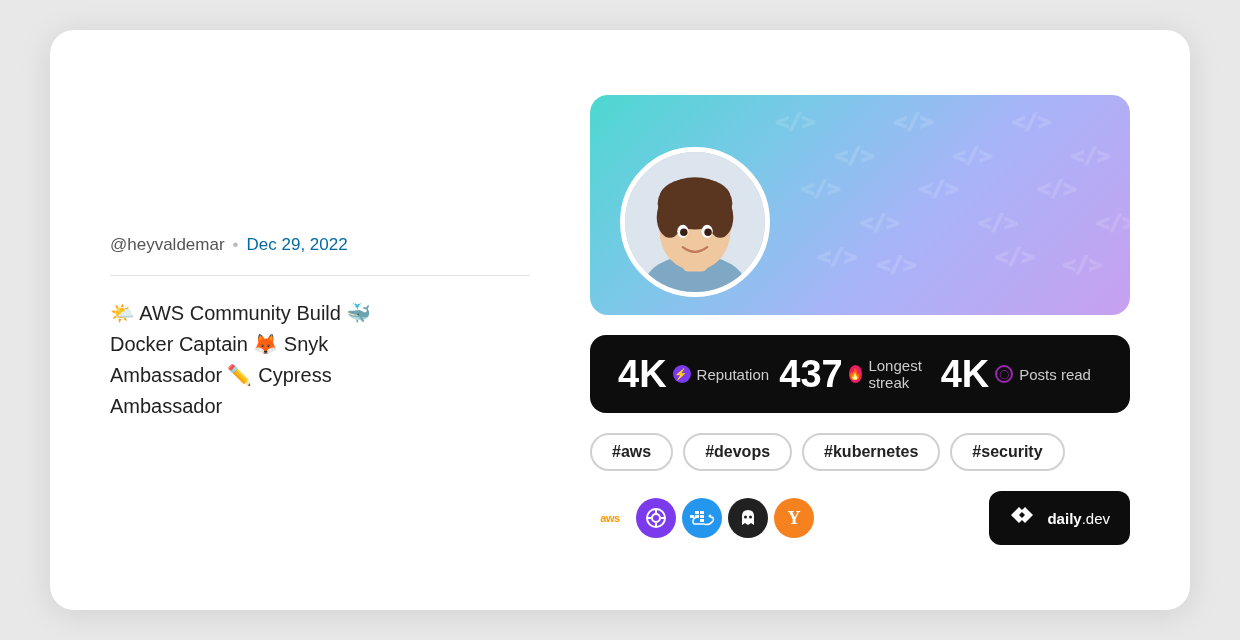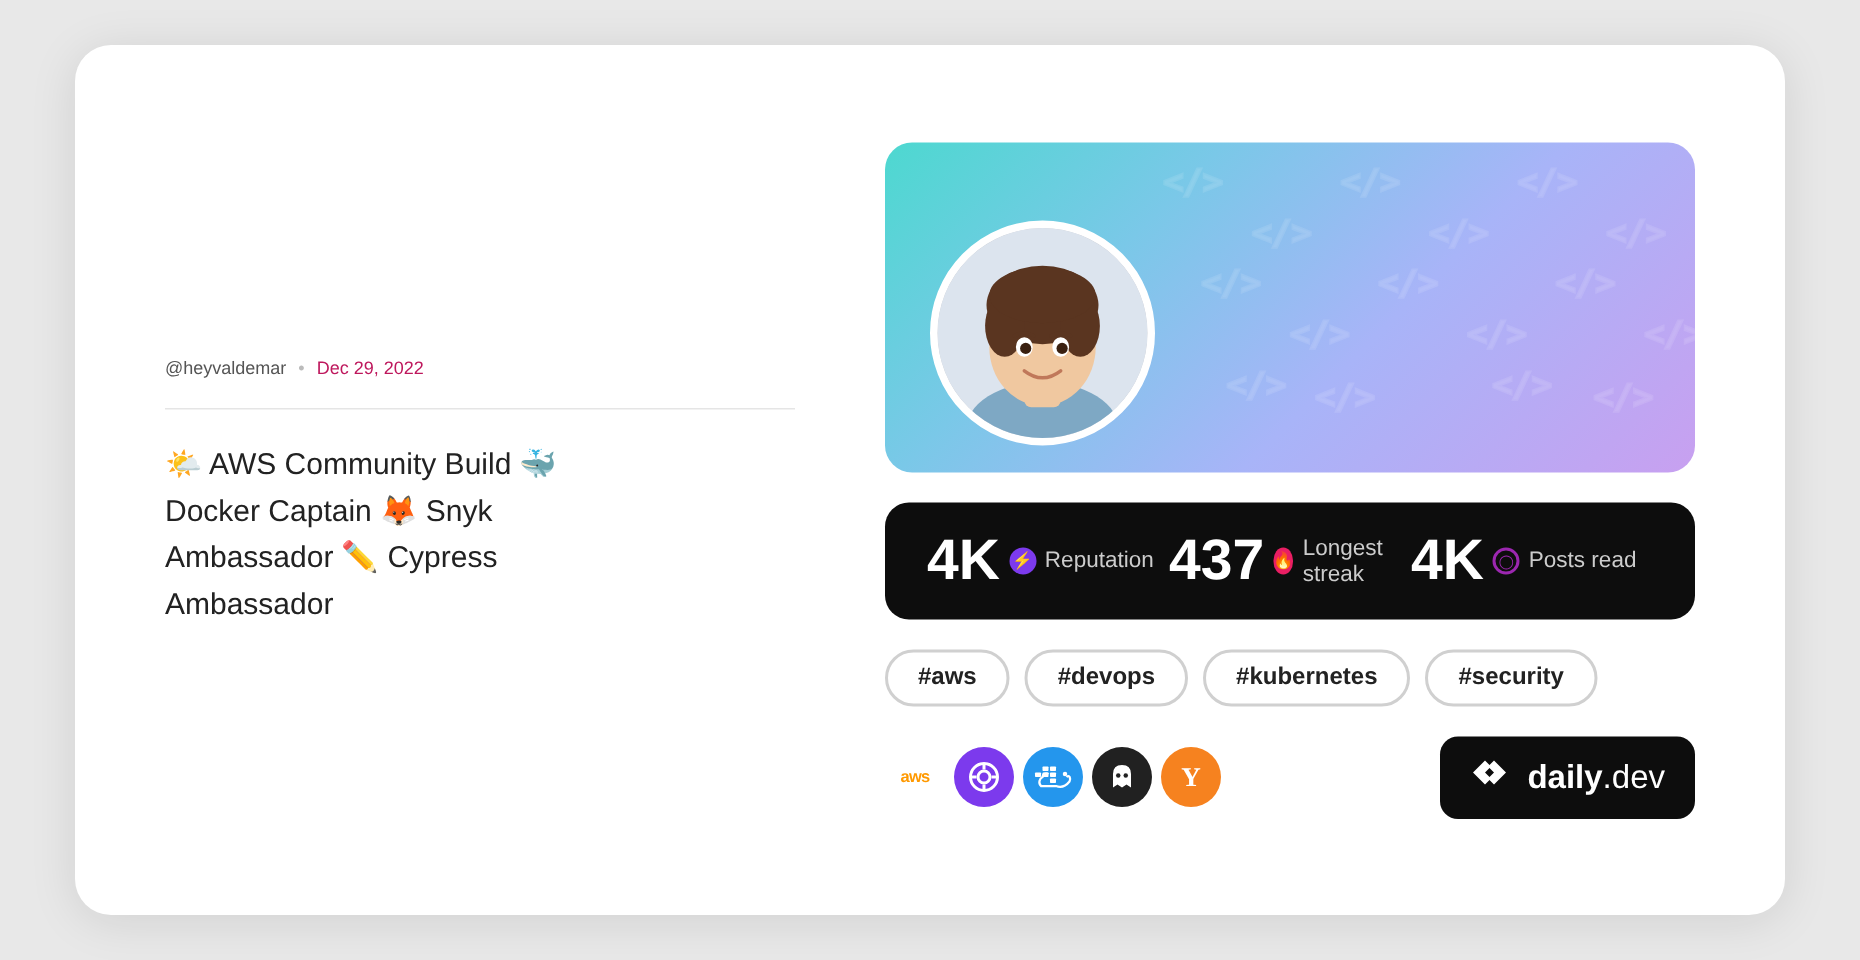--- a/index.html
+++ b/index.html
@@ -31,27 +31,27 @@
       font-weight: 800;
       line-height: 1.05;
       color: #0d0d0d;
       letter-spacing: -2px;
     }
     .handle-date {
       display: flex;
       align-items: center;
       gap: 8px;
       color: #888;
-      font-size: 12px;
+      font-size: 17px;
       margin-top: 16px;
       margin-bottom: 20px;
     }
     .handle { color: #555; font-weight: 500; }
     .dot { color: #bbb; }
-    .date { color: #be185d; }
+    .date { color: #0369a1; }
     .divider {
       border: none;
       border-top: 1.5px solid #e5e5e5;
       margin-bottom: 22px;
     }
     .bio {
       font-size: 20px;
       line-height: 1.55;
       color: #222;
     }
@@ -190,21 +190,21 @@
       padding: 12px 20px;
       display: flex;
       align-items: center;
       gap: 8px;
     }
     .brand-logo-icon {
       color: #fff;
       font-size: 24px;
     }
     .brand-name {
-      font-size: 22px;
+      font-size: 15px;
       font-weight: 400;
       color: #fff;
     }
     .brand-name strong {
       font-weight: 800;
     }
   </style>
 </head>
 <body>
 

